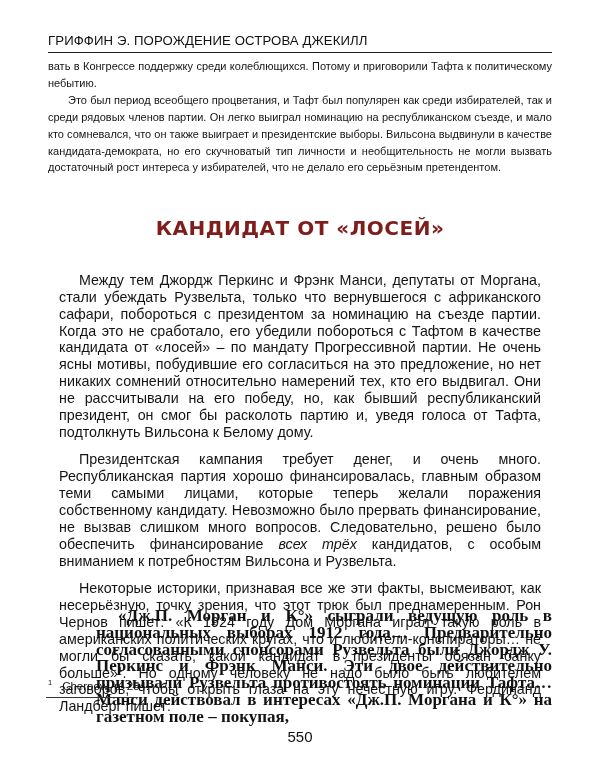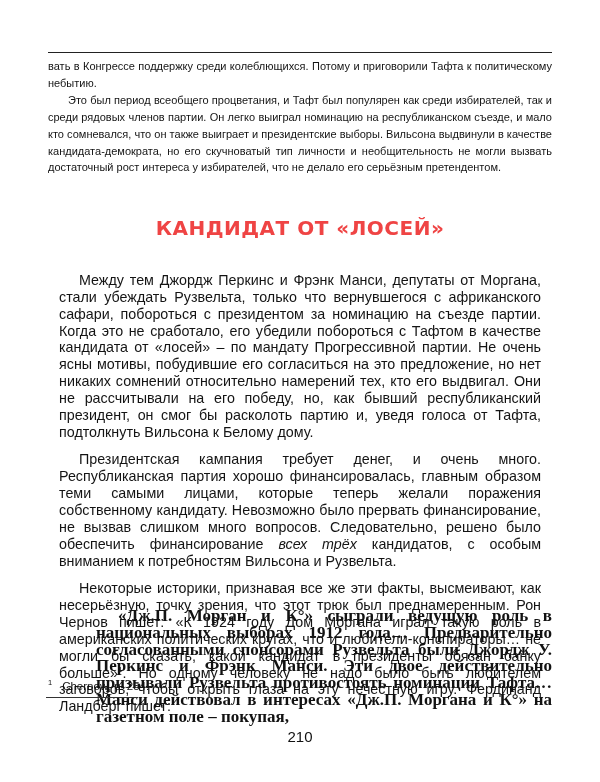--- a/index.html
+++ b/index.html
@@ -18,21 +18,21 @@
   }
   .body-text {
     position: absolute; left: 48px; top: 58px; width: 504px;
     font-size: 11px; line-height: 16.9px; text-align: justify; color: #141414;
   }
   .body-text p { margin: 0; text-indent: 20px; }
   .body-text p.cont { text-indent: 0; }
   .heading {
     position: absolute; left: 48px; top: 216px; width: 504px; text-align: center;
     font-family: "DejaVu Sans", sans-serif; font-weight: bold; font-size: 20px; letter-spacing: 0.5px;
-    color: #ef4444;
+    color: #7f1d1d;
   }
   .body-text-2 {
     position: absolute; left: 48px; top: 261px; width: 504px;
     font-size: 14.3px; line-height: 16.85px; text-align: justify; color: #141414;
   }
   .body-text-2 p { margin: 11px; text-indent: 20px; }
   em { }
   sup { font-size: 8px; vertical-align: super; line-height: 0; }
   .quote {
     position: absolute; left: 96px; top: 608px; width: 456px;
@@ -51,20 +51,21 @@
   .page-number {
     position: absolute; left: 0; top: 728px; width: 600px; text-align: center;
     font-size: 15px; color: #111;
   }
 </style>
 </head>
 <body>
 
 <div class="page">
 
+  <div class="running-head">ГРИФФИН Э. ПОРОЖДЕНИЕ ОСТРОВА ДЖЕКИЛЛ</div>
   <div class="head-rule"></div>
 
   <div class="body-text">
     <p class="cont">вать в Конгрессе поддержку среди колеблющихся. Потому и приговорили Тафта к политическому небытию.</p>
     <p>Это был период всеобщего процветания, и Тафт был популярен как среди избирателей, так и среди рядовых членов партии. Он легко выиграл номинацию на республиканском съезде, и мало кто сомневался, что он также выиграет и президентские выборы. Вильсона выдвинули в качестве кандидата-демократа, но его скучноватый тип личности и необщительность не могли вызвать достаточный рост интереса у избирателей, что не делало его серьёзным претендентом.</p>
   </div>
 
   <div class="heading">КАНДИДАТ ОТ «ЛОСЕЙ»</div>
 
   <div class="body-text-2">
@@ -75,14 +76,14 @@
 
   <div class="quote">
     <p>«Дж.П. Морган и К°» сыграли ведущую роль в национальных выборах 1912 года… Предварительно согласованными спонсорами Рузвельта были Джордж У. Перкинс и Фрэнк Манси. Эти двое действительно призывали Рузвельта противостоять номинации Тафта… Манси действовал в интересах «Дж.П. Моргана и К°» на газетном поле – покупая,</p>
   </div>
 
   <div class="fn-rule"></div>
   <div class="footnote">
     <span class="mark">1</span><span>Chernow, p. 254.</span>
   </div>
 
-  <div class="page-number">210</div>
+  <div class="page-number">550</div>
 </div>
 
 </body></html>

